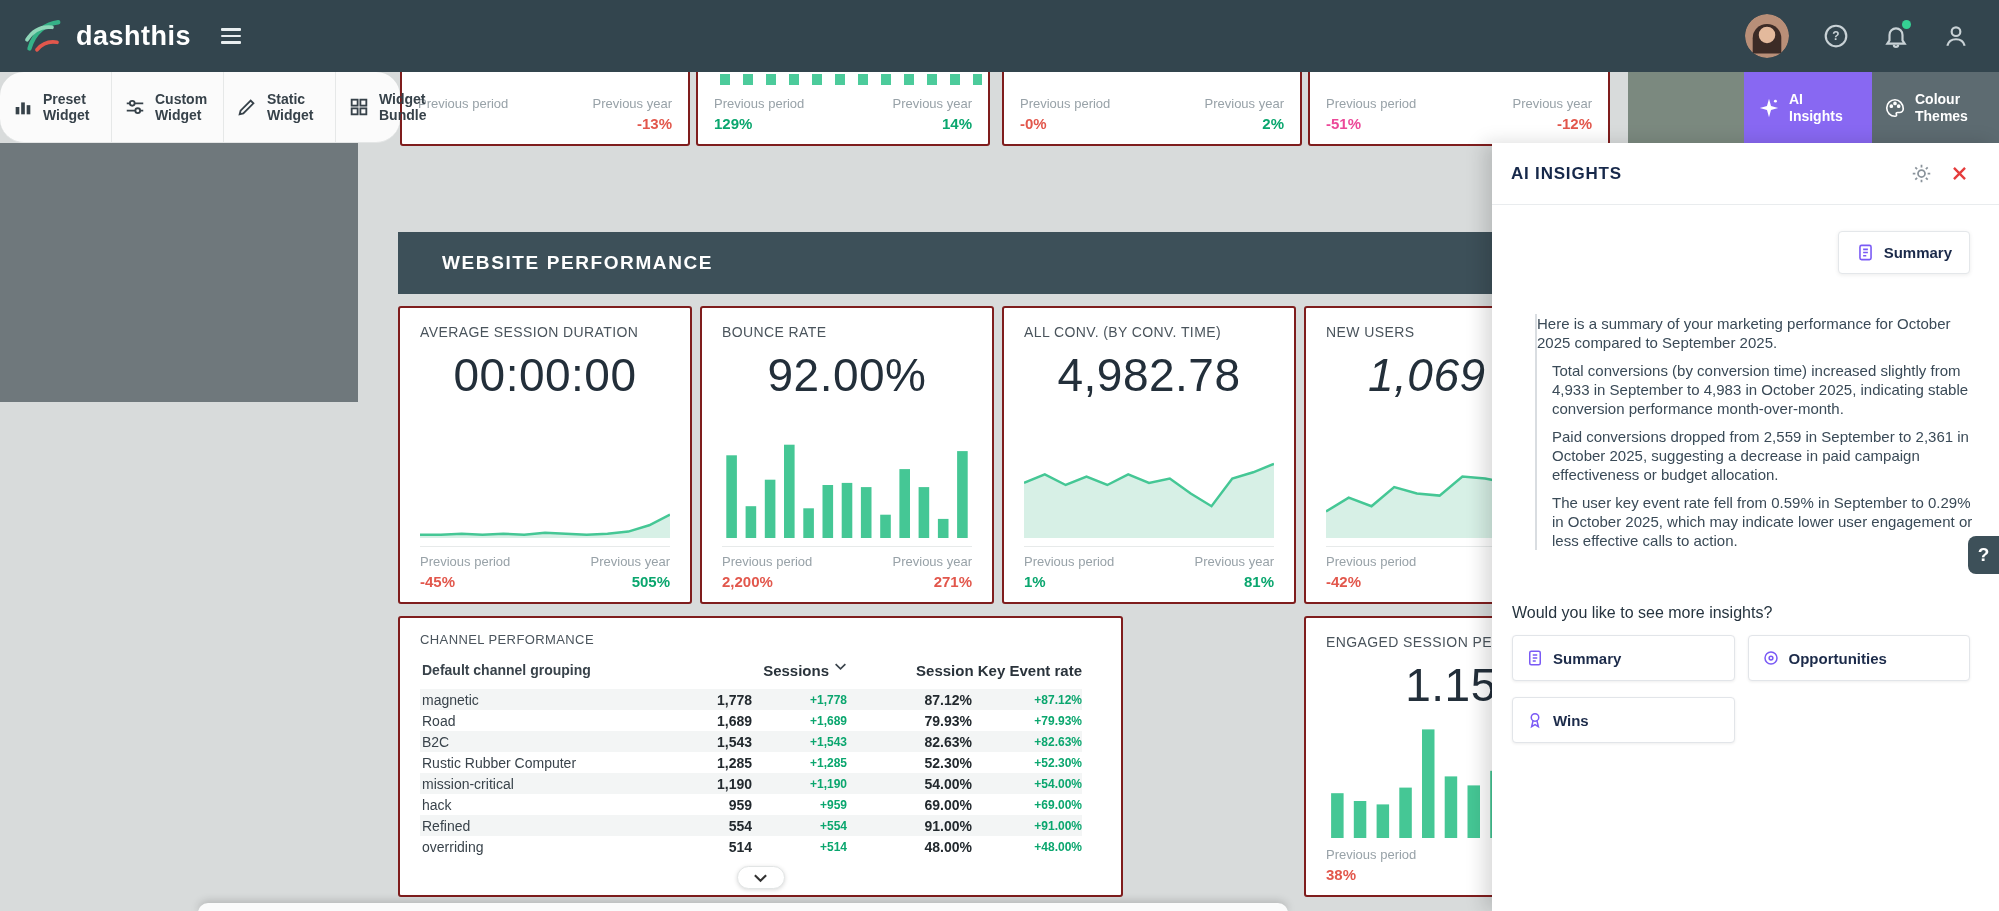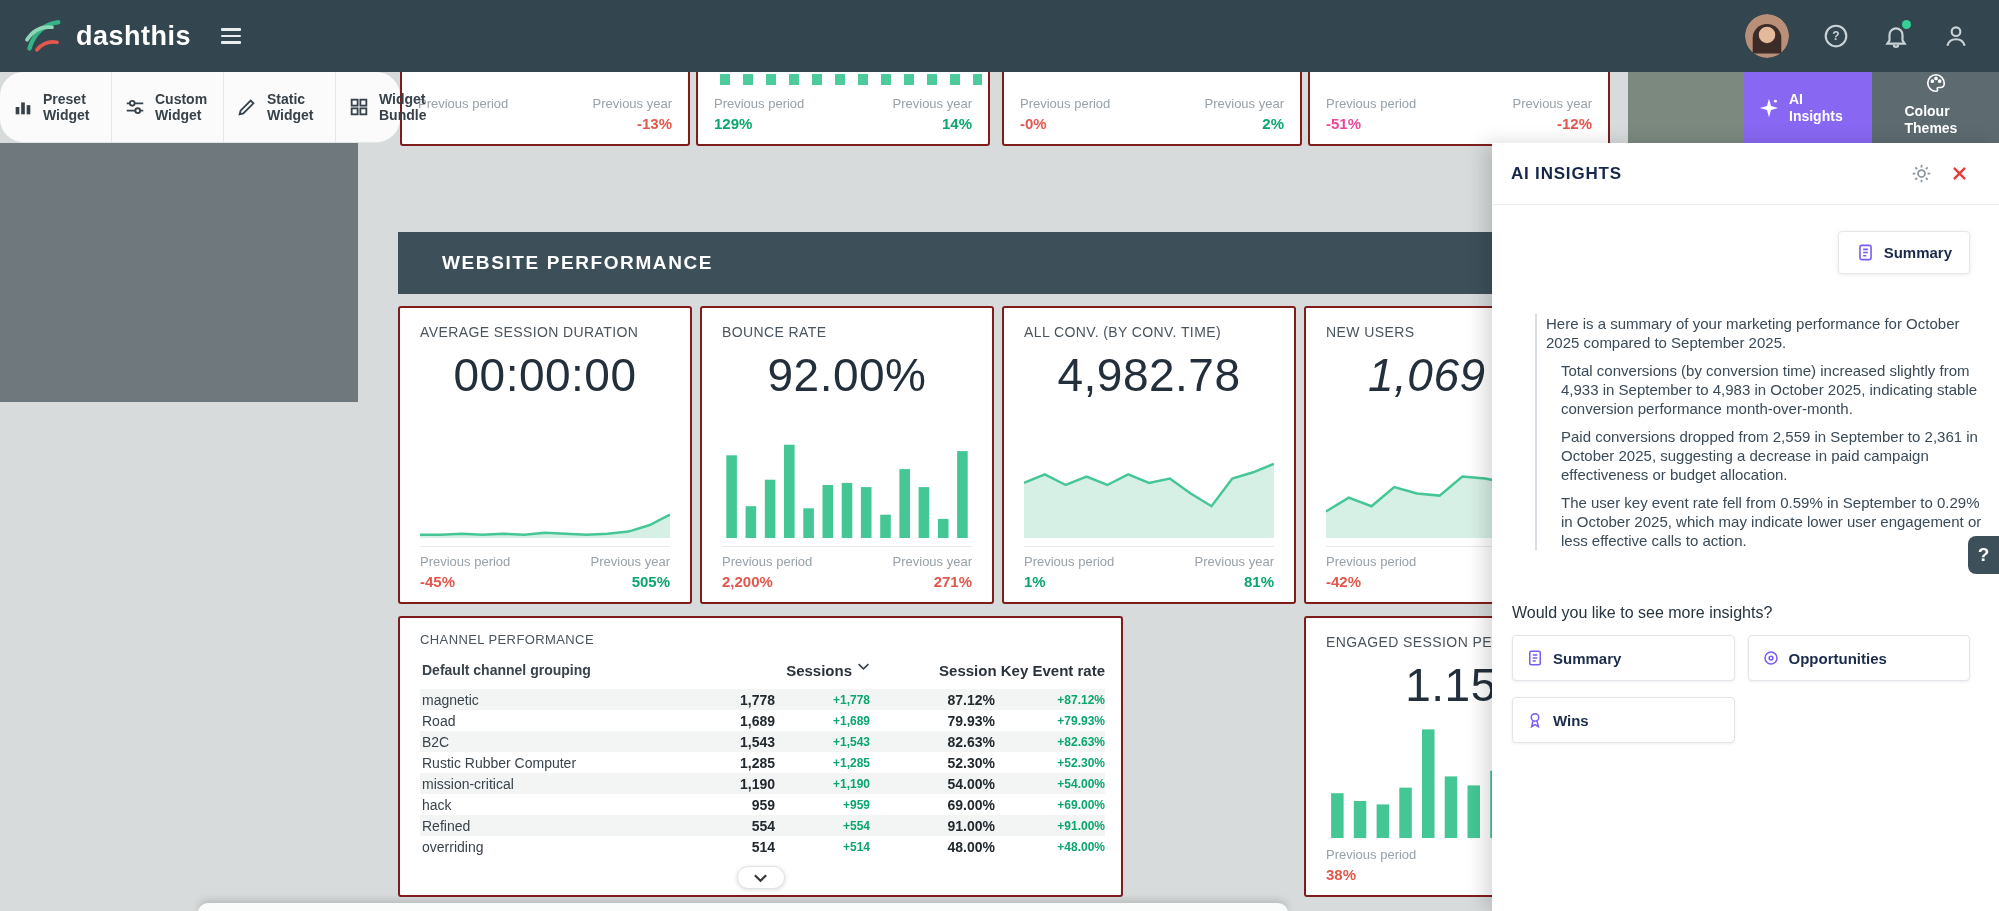--- a/index.html
+++ b/index.html
@@ -20,21 +20,21 @@
   .bell-dot { position:absolute; right:-2px; top:-3px; width:9px; height:9px; border-radius:50%; background:#35d093; }
 
   
   .toolbar-left { position:absolute; left:0; top:72px; width:400px; height:71px; background:#fbfbfb; z-index:20;
                   display:flex; align-items:stretch; border-bottom:1px solid #e4e6e6;border-radius:24px; }
   .tool-item { flex:1; display:flex; align-items:center; gap:9px; padding:0 12px; border-right:1px solid #e6e8e8; cursor:pointer; }
   .tool-label { font-size:14px; font-weight:700; color:#37424a; line-height:16px; width:56px; }
   .ai-btn { position:absolute; left:1744px; top:72px; width:128px; height:71px; background:#8868f2; z-index:20; border:none; cursor:pointer;
             display:flex; align-items:center; gap:9px; padding:0 14px; }
   .themes-btn { position:absolute; left:1872px; top:72px; width:127px; height:71px; background:#5d6b71; z-index:20; border:none; cursor:pointer;
-            display:flex; align-items:center; gap:9px; padding:0 12px;flex-direction:column; }
+            display:flex; align-items:center; gap:9px; padding:0 12px; }
   .topbtn-label { color:#fff; font-size:14px; font-weight:700; text-align:left; line-height:17px; width:62px; }
   .canvas-fragment { position:absolute; left:1628px; top:72px; width:116px; height:71px; background:#7b897f; z-index:6; }
 
   
   .left-shade { position:absolute; left:0; top:143px; width:358px; height:259px; background:#6f787c; z-index:2; }
   .bottom-sliver { position:absolute; left:198px; top:903px; width:1090px; height:10px; background:#fafbfb;
                    border-radius:10px 10px 0 0; box-shadow:0 -2px 8px rgba(0,0,0,.18); z-index:12; }
 
   
   .wcard { position:absolute; background:#fff; border:2px solid #7f1d1d; border-radius:3px; }
@@ -56,21 +56,21 @@
 
   
   .kpi { top:306px; height:298px; z-index:5; display:flex; flex-direction:column; padding:16px 20px 12px; overflow:hidden; }
   .kpi-title { font-size:14px; color:#4a545c; letter-spacing:.4px; font-weight:500; }
   .kpi-value { font-size:46px; font-weight:300; color:#232f3a; text-align:center; margin-top:8px; letter-spacing:.5px; }
   .spacer { flex:1; }
   .chart { height:106px; width:100%; }
   .kdiv { border:none; border-top:1px solid #e7eaea; margin:8px 0 7px; }
 
   
-  .table-card { left:398px; top:616px; width:725px; height:281px; z-index:5; padding:14px 16px 0 20px; overflow:hidden; }
+  .table-card { left:398px; top:616px; width:725px; height:281px; z-index:5; padding:14px 39px 0 20px; overflow:hidden; }
   .tbl-title { font-size:13px; color:#4a545c; letter-spacing:.4px; }
   .crow { display:grid; grid-template-columns:1fr 150px 95px 125px 110px; align-items:center; height:21px; }
   .chead { height:38px; margin-top:4px; }
   .h { font-size:15px; font-weight:700; color:#2a333b; }
   .span2 { grid-column:2/4; justify-self:end; display:flex; gap:5px; cursor:pointer; }
   .span3 { grid-column:4/6; justify-self:end; }
   .rows .crow:nth-child(odd) { background:#f3f5f5; }
   .c-name { font-size:14px; color:#39434b; padding-left:2px; }
   .c-num  { font-size:14px; font-weight:700; color:#22292e; text-align:right; }
   .c-delta{ font-size:12px; font-weight:700; color:#0aa66e; text-align:right; }
@@ -88,21 +88,21 @@
            box-shadow:-8px 0 18px rgba(0,0,0,.15); }
   .panel-head { height:62px; display:flex; align-items:center; justify-content:space-between;
                 padding:0 30px 0 19px; border-bottom:1px solid #e9ecee; }
   .panel-title { font-size:17px; font-weight:700; color:#16284a; letter-spacing:.8px; }
   .panel-actions { display:flex; align-items:center; gap:18px; }
   .panel-actions > * { cursor:pointer; }
   .chip-row { display:flex; justify-content:flex-end; padding-right:29px; margin-top:26px; }
   .chip { display:flex; align-items:center; gap:9px; padding:11px 17px; background:#fff; border:1px solid #e4e7ea;
           border-radius:4px; box-shadow:0 1px 4px rgba(0,0,0,.08); cursor:pointer; }
   .chip span { font-size:15px; font-weight:700; color:#1b2a4a; }
-  .summary-block { margin:40px 17px 0 43px; border-left:2px solid #d9dde1; padding-left:9px; }
+  .summary-block { margin:40px 17px 0 43px; border-left:2px solid #d9dde1; }
   .summary-block p { font-size:15px; line-height:19px; color:#3a4a57; margin-bottom:9px; }
   .summary-block p:not(:first-child) { padding-left:15px; }
   .question { margin:54px 20px 0; font-size:16px; color:#26343f; font-weight:500; }
   .btn-grid { margin:13px 29px 0 20px; display:grid; grid-template-columns:1fr 1fr; gap:16px 13px; }
   .btn-grid button { height:46px; background:#fff; border:1px solid #e2e5e9; border-radius:4px; box-shadow:0 1px 3px rgba(0,0,0,.07);
                      display:flex; align-items:center; gap:9px; padding:0 13px; cursor:pointer; }
   .btn-grid button span { font-size:15px; font-weight:700; color:#1c2b4a; }
 
   
   .help-tab { position:absolute; left:1968px; top:536px; width:31px; height:38px; background:#3d5059; z-index:45;

